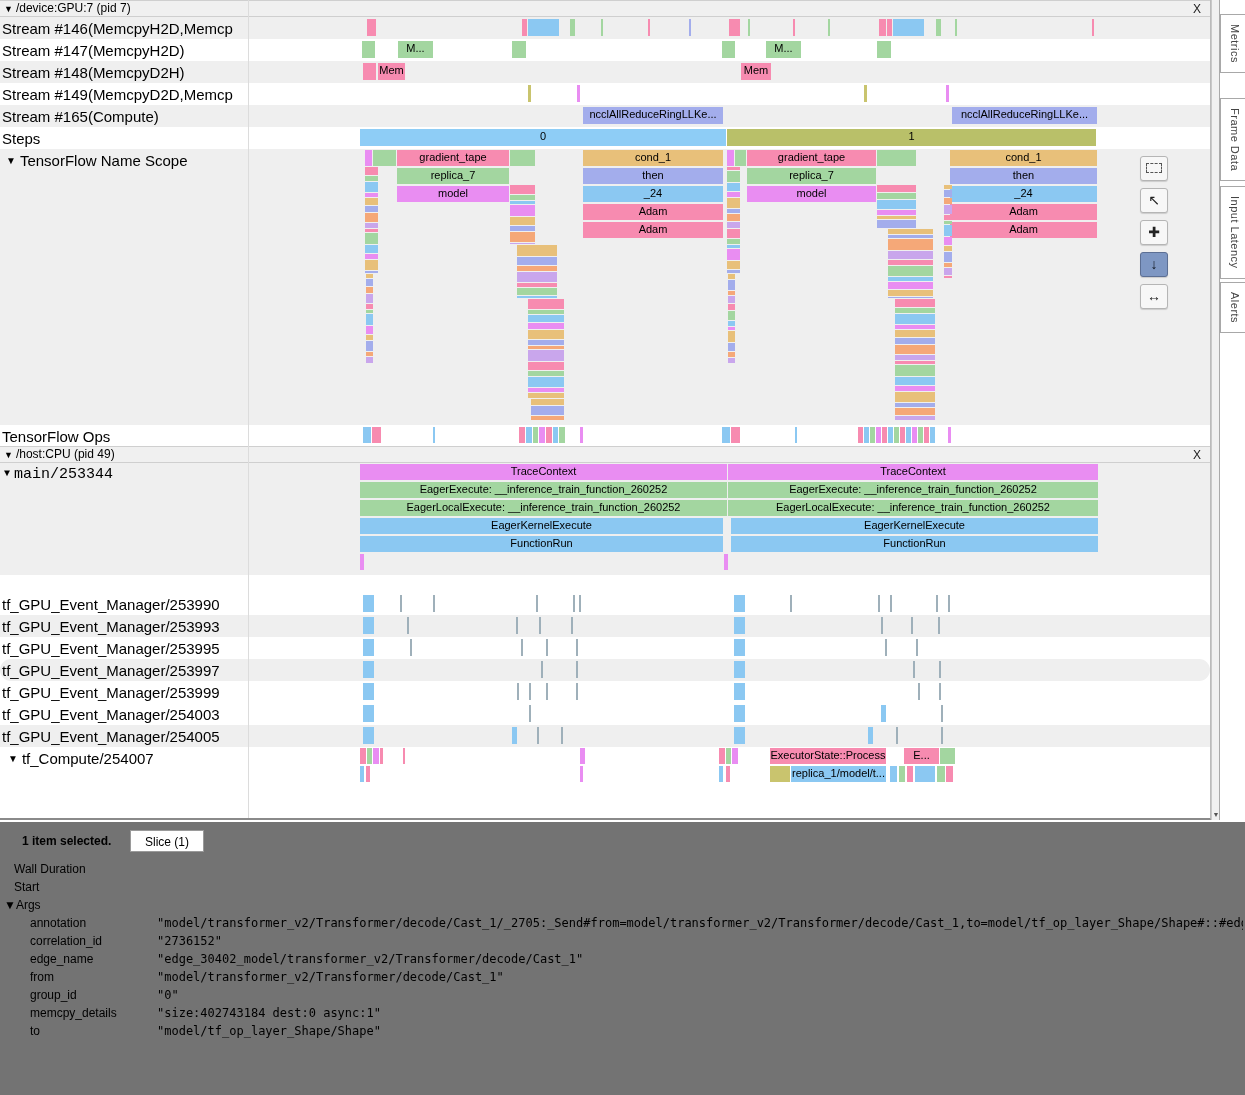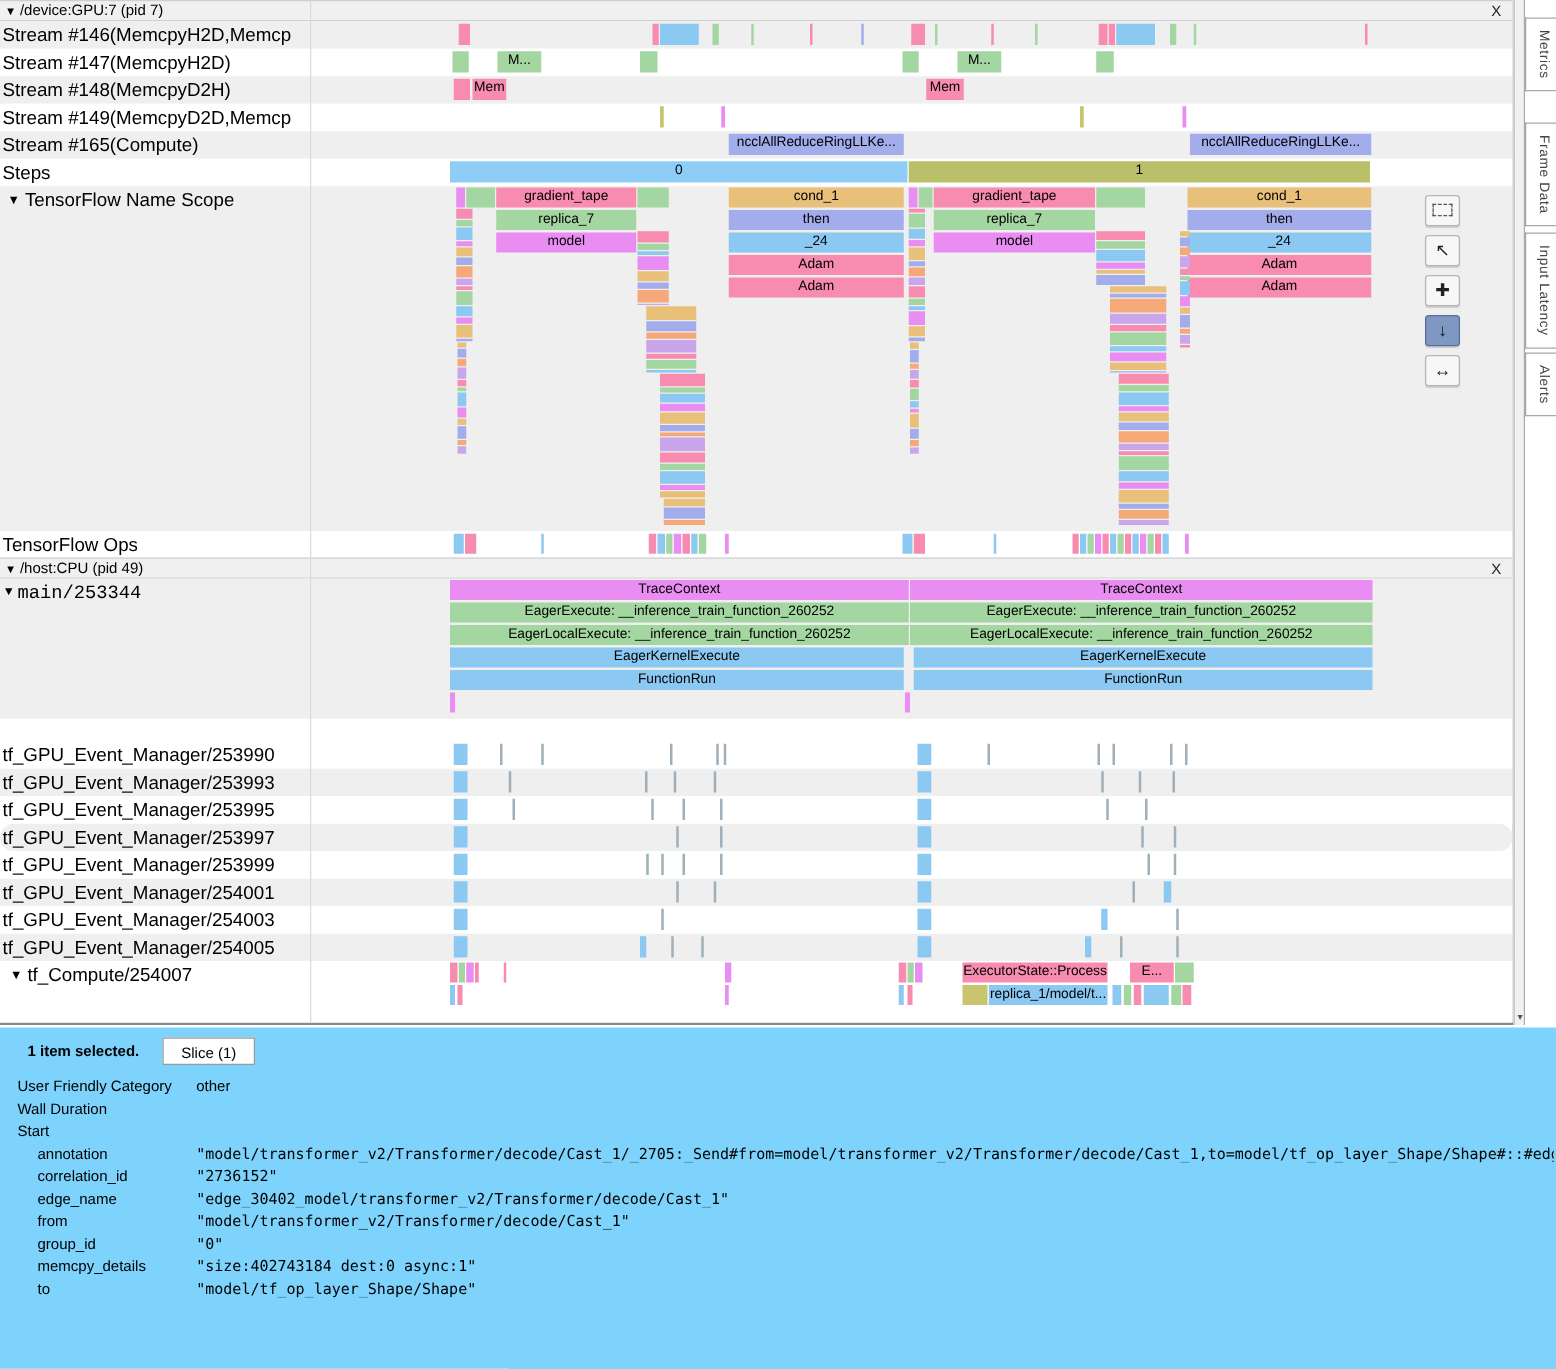--- a/index.html
+++ b/index.html
@@ -33,21 +33,21 @@
 
   
   #side-tabs { position:absolute; left:1219px; top:0; width:26px; height:820px; background:#fff; border-left:1px solid #aaa; z-index:5; }
   .side-tab { position:absolute; left:0; width:25px; writing-mode:vertical-rl; font-size:11px; color:#444; background:#fff; border:1px solid #a8a8a8; border-right:none; padding:9px 4px; letter-spacing:.5px; cursor:pointer; }
   .side-tab:nth-child(1){ top:14px; }
   .side-tab:nth-child(2){ top:98px; }
   .side-tab:nth-child(3){ top:186px; }
   .side-tab:nth-child(4){ top:282px; }
 
   
-  #bottom { position:absolute; left:0; top:822px; width:1245px; height:273px; background:#7dd3fc; overflow:hidden; }
+  #bottom { position:absolute; left:0; top:822px; width:1245px; height:273px; background:#737373; overflow:hidden; }
   .tabbar { position:relative; height:26px; margin-top:6px; }
   .selected-text { position:absolute; left:22px; top:6px; font-size:12px; font-weight:bold; color:#000; }
   .slice-tab { position:absolute; left:130px; top:2px; height:22px; padding:4px 14px; border:1px solid #9a9a9a; background:#fff; font-size:12px; color:#000; cursor:pointer; }
   #fields { margin-top:6px; }
   .frow { position:relative; height:18px; font-size:12px; }
   .flabel { position:absolute; left:14px; top:2px; color:#000; }
   .frow.arg .flabel { left:30px; }
   .fvalue { position:absolute; left:157px; top:2px; white-space:nowrap; max-width:1086px; overflow:hidden; color:#000; }
   .fvalue.mono { font-family:"DejaVu Sans Mono",monospace; font-size:12px; }
   .args-h { padding-left:4px; padding-top:2px; font-size:12px; color:#000; }
@@ -375,29 +375,20 @@
           <div class="tlabel"><span>tf_GPU_Event_Manager/253999</span></div>
           <div class="blk" style="left: 363px; width: 11px; top: 2px; height: 17px; background: rgb(139, 200, 242);"></div>
           <div class="blk" style="left: 517px; width: 2px; top: 2px; height: 17px; background: rgb(159, 176, 186);"></div>
           <div class="blk" style="left: 529px; width: 2px; top: 2px; height: 17px; background: rgb(159, 176, 186);"></div>
           <div class="blk" style="left: 546px; width: 2px; top: 2px; height: 17px; background: rgb(159, 176, 186);"></div>
           <div class="blk" style="left: 576px; width: 2px; top: 2px; height: 17px; background: rgb(159, 176, 186);"></div>
           <div class="blk" style="left: 734px; width: 11px; top: 2px; height: 17px; background: rgb(139, 200, 242);"></div>
           <div class="blk" style="left: 918px; width: 2px; top: 2px; height: 17px; background: rgb(159, 176, 186);"></div>
           <div class="blk" style="left: 939px; width: 2px; top: 2px; height: 17px; background: rgb(159, 176, 186);"></div>
         </div>
-        <div class="track" style="height: 22px; background: rgb(239, 239, 239);">
-          <div class="tlabel"><span>tf_GPU_Event_Manager/254001</span></div>
-          <div class="blk" style="left: 363px; width: 11px; top: 2px; height: 17px; background: rgb(139, 200, 242);"></div>
-          <div class="blk" style="left: 541px; width: 2px; top: 2px; height: 17px; background: rgb(159, 176, 186);"></div>
-          <div class="blk" style="left: 571px; width: 2px; top: 2px; height: 17px; background: rgb(159, 176, 186);"></div>
-          <div class="blk" style="left: 734px; width: 11px; top: 2px; height: 17px; background: rgb(139, 200, 242);"></div>
-          <div class="blk" style="left: 906px; width: 2px; top: 2px; height: 17px; background: rgb(159, 176, 186);"></div>
-          <div class="blk" style="left: 931px; width: 6px; top: 2px; height: 17px; background: rgb(139, 200, 242);"></div>
-        </div>
         <div class="track" style="height: 22px; background: rgb(255, 255, 255);">
           <div class="tlabel"><span>tf_GPU_Event_Manager/254003</span></div>
           <div class="blk" style="left: 363px; width: 11px; top: 2px; height: 17px; background: rgb(139, 200, 242);"></div>
           <div class="blk" style="left: 529px; width: 2px; top: 2px; height: 17px; background: rgb(159, 176, 186);"></div>
           <div class="blk" style="left: 734px; width: 11px; top: 2px; height: 17px; background: rgb(139, 200, 242);"></div>
           <div class="blk" style="left: 881px; width: 5px; top: 2px; height: 17px; background: rgb(139, 200, 242);"></div>
           <div class="blk" style="left: 941px; width: 2px; top: 2px; height: 17px; background: rgb(159, 176, 186);"></div>
         </div>
         <div class="track" style="height: 22px; background: rgb(239, 239, 239);">
           <div class="tlabel"><span>tf_GPU_Event_Manager/254005</span></div>
@@ -464,31 +455,28 @@
     <div class="side-tab">Alerts</div>
   </div>
 
 <div id="bottom">
   <div class="tabbar">
     <span class="selected-text">1 item selected.</span>
     <span class="slice-tab">Slice (1)</span>
   </div>
   <div id="fields">
       <div class="frow">
-        <div class="flabel">User Friendly Category</div>
-        <div class="fvalue">other</div>
-      </div>
-      <div class="frow">
         <div class="flabel">Wall Duration</div>
         <div class="fvalue"></div>
       </div>
       <div class="frow">
         <div class="flabel">Start</div>
         <div class="fvalue"></div>
       </div>
+      <div class="frow args-h">▼Args</div>
       <div class="frow arg">
         <div class="flabel">annotation</div>
         <div class="fvalue mono">"model/transformer_v2/Transformer/decode/Cast_1/_2705:_Send#from=model/transformer_v2/Transformer/decode/Cast_1,to=model/tf_op_layer_Shape/Shape#::#edg</div>
       </div>
       <div class="frow arg">
         <div class="flabel">correlation_id</div>
         <div class="fvalue mono">"2736152"</div>
       </div>
       <div class="frow arg">
         <div class="flabel">edge_name</div>

